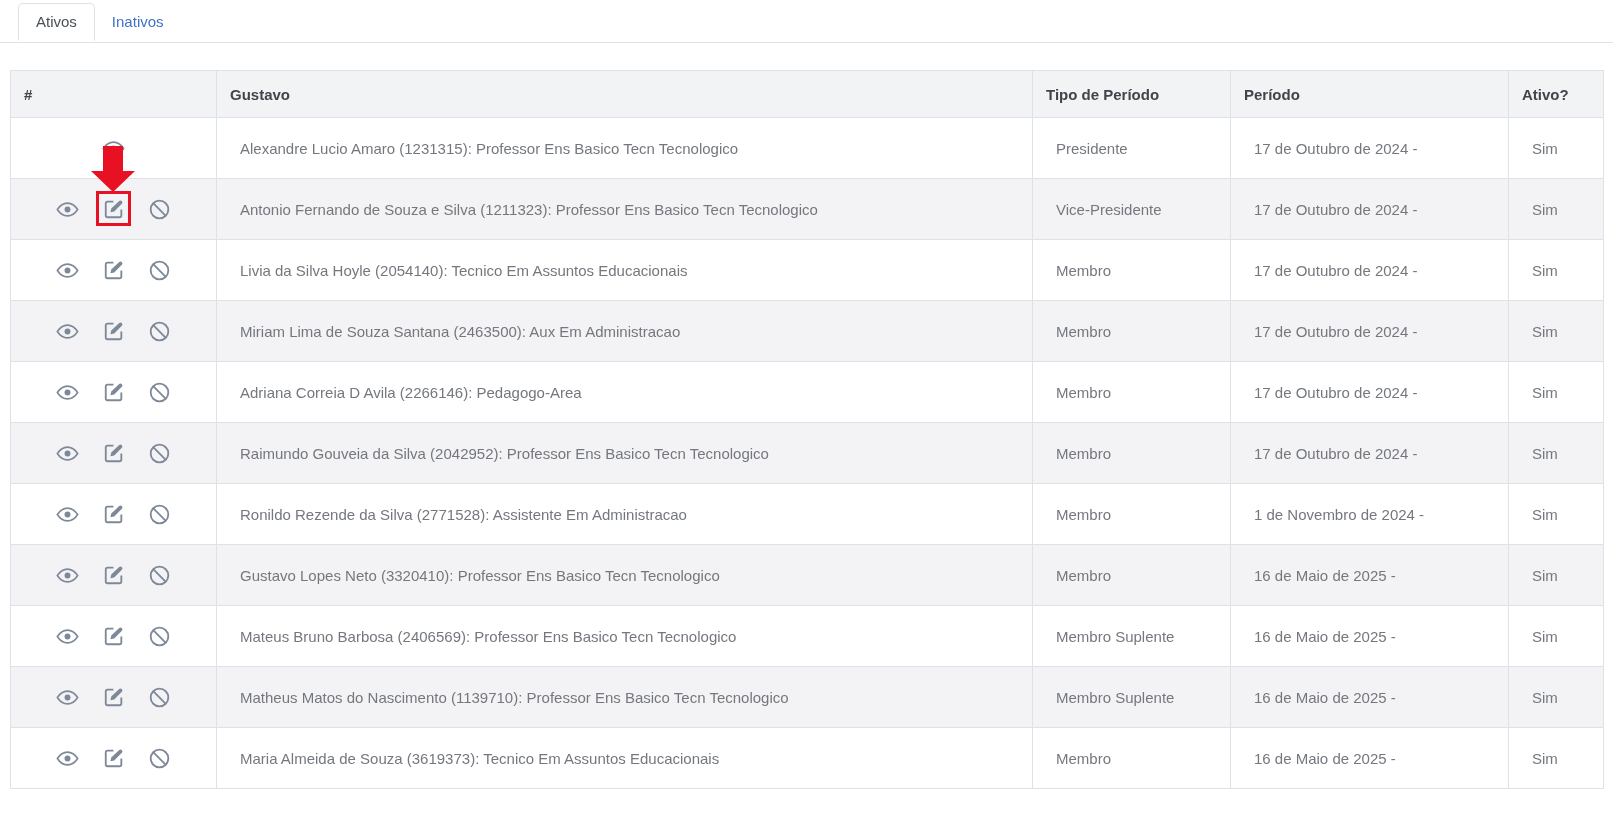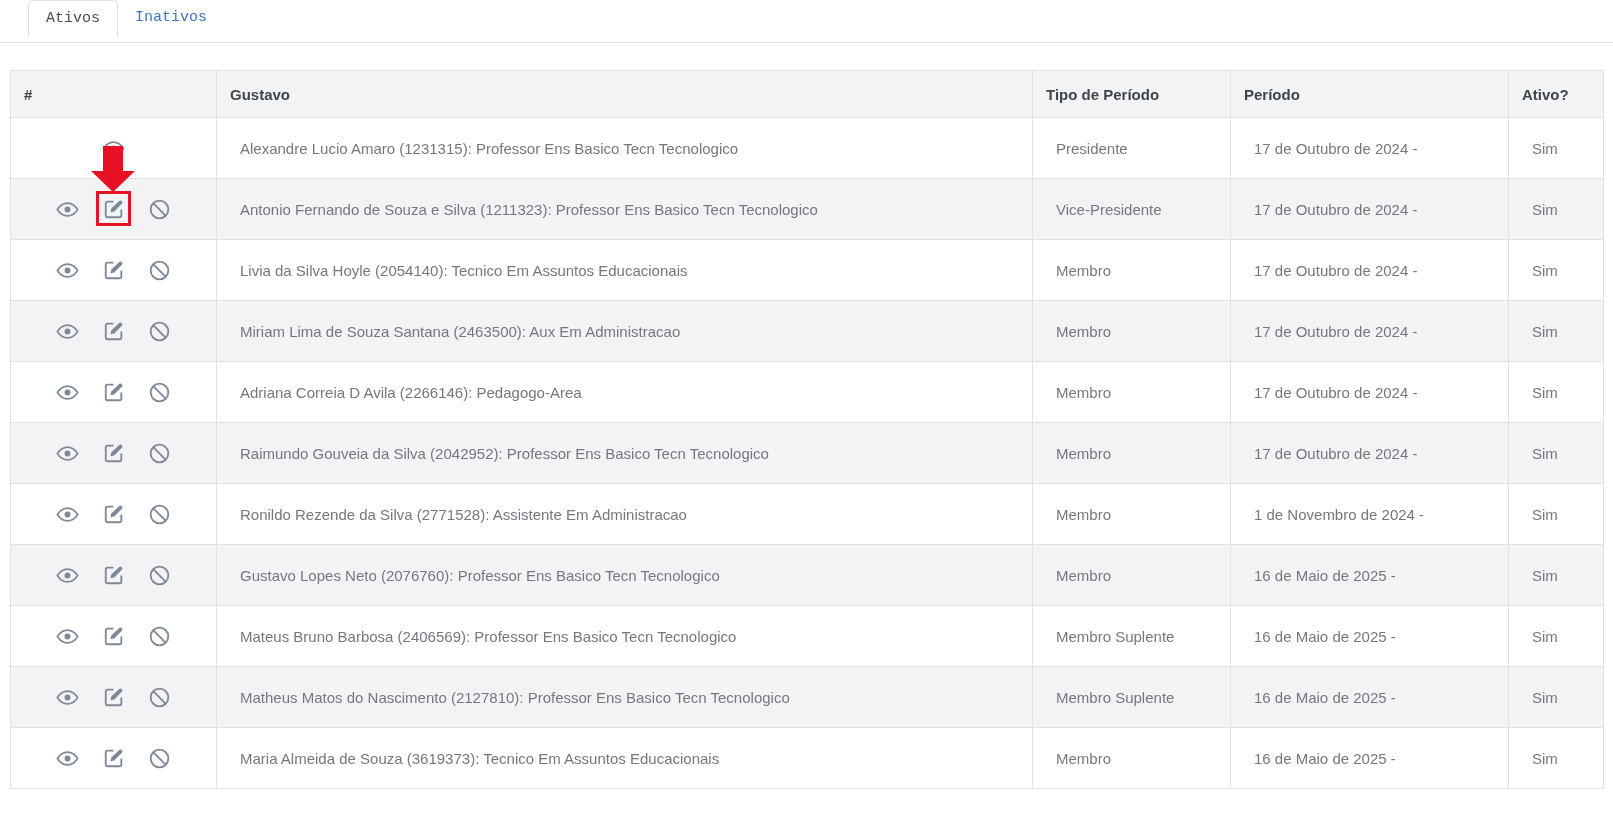--- a/index.html
+++ b/index.html
@@ -1,21 +1,21 @@
 <!DOCTYPE html>
 <html><head>
 <meta charset="utf-8">
 <style>
   * { margin:0; padding:0; box-sizing:border-box; }
   body { background:#fff; font-family:"Liberation Sans", sans-serif; }
   .page { position:relative; width:1613px; height:829px; background:#fff; overflow:hidden; }
 
   
   .tabbar { position:absolute; top:0; left:0; width:1613px; height:43px;
-            border-bottom:1px solid #dee2e6; display:flex; align-items:flex-start; padding-left:28px;font-family:Liberation Mono, monospace; }
+            border-bottom:1px solid #dee2e6; display:flex; align-items:center; padding-left:18px; }
   .tab { font-size:15px; padding:9px 17px 10px 17px; margin-bottom:-1px; cursor:pointer; }
   .tab.active { color:#495057; background:#fff; border:1px solid #dee2e6; border-bottom:1px solid #fff;
                 border-radius:5px 5px 0 0; }
   .tab.inactive { color:#3e73c4; }
 
   
   table.members { position:absolute; left:10px; top:70px; width:1593px;
                   border-collapse:collapse; table-layout:fixed; }
   .members th { height:47px; background:#f2f3f5; color:#40454b; font-size:15px; font-weight:bold;
                 text-align:left; padding:0 13px; border:1px solid #dee2e6; }
@@ -309,21 +309,21 @@
               <span class="slot">
                 <span class="action">
                   <svg width="23" height="23" viewBox="0 0 24 24" fill="none" stroke="currentColor" stroke-width="1.9">
                     <circle cx="12" cy="12" r="9.2"></circle>
                     <line x1="5.7" y1="5.7" x2="18.3" y2="18.3"></line>
                   </svg>
                 </span>
               </span>
             </div>
           </td>
-          <td>Gustavo Lopes Neto (2076760): Professor Ens Basico Tecn Tecnologico</td>
+          <td>Gustavo Lopes Neto (3320410): Professor Ens Basico Tecn Tecnologico</td>
           <td>Membro</td>
           <td>16 de Maio de 2025 -</td>
           <td>Sim</td>
         </tr>
         <tr>
           <td>
             <div class="actions">
               <span class="slot">
                 <span class="action">
                   <svg width="23" height="23" viewBox="0 0 24 24" fill="none" stroke="currentColor" stroke-width="1.7">
@@ -377,21 +377,21 @@
               <span class="slot">
                 <span class="action">
                   <svg width="23" height="23" viewBox="0 0 24 24" fill="none" stroke="currentColor" stroke-width="1.9">
                     <circle cx="12" cy="12" r="9.2"></circle>
                     <line x1="5.7" y1="5.7" x2="18.3" y2="18.3"></line>
                   </svg>
                 </span>
               </span>
             </div>
           </td>
-          <td>Matheus Matos do Nascimento (2127810): Professor Ens Basico Tecn Tecnologico</td>
+          <td>Matheus Matos do Nascimento (1139710): Professor Ens Basico Tecn Tecnologico</td>
           <td>Membro Suplente</td>
           <td>16 de Maio de 2025 -</td>
           <td>Sim</td>
         </tr>
         <tr>
           <td>
             <div class="actions">
               <span class="slot">
                 <span class="action">
                   <svg width="23" height="23" viewBox="0 0 24 24" fill="none" stroke="currentColor" stroke-width="1.7">

